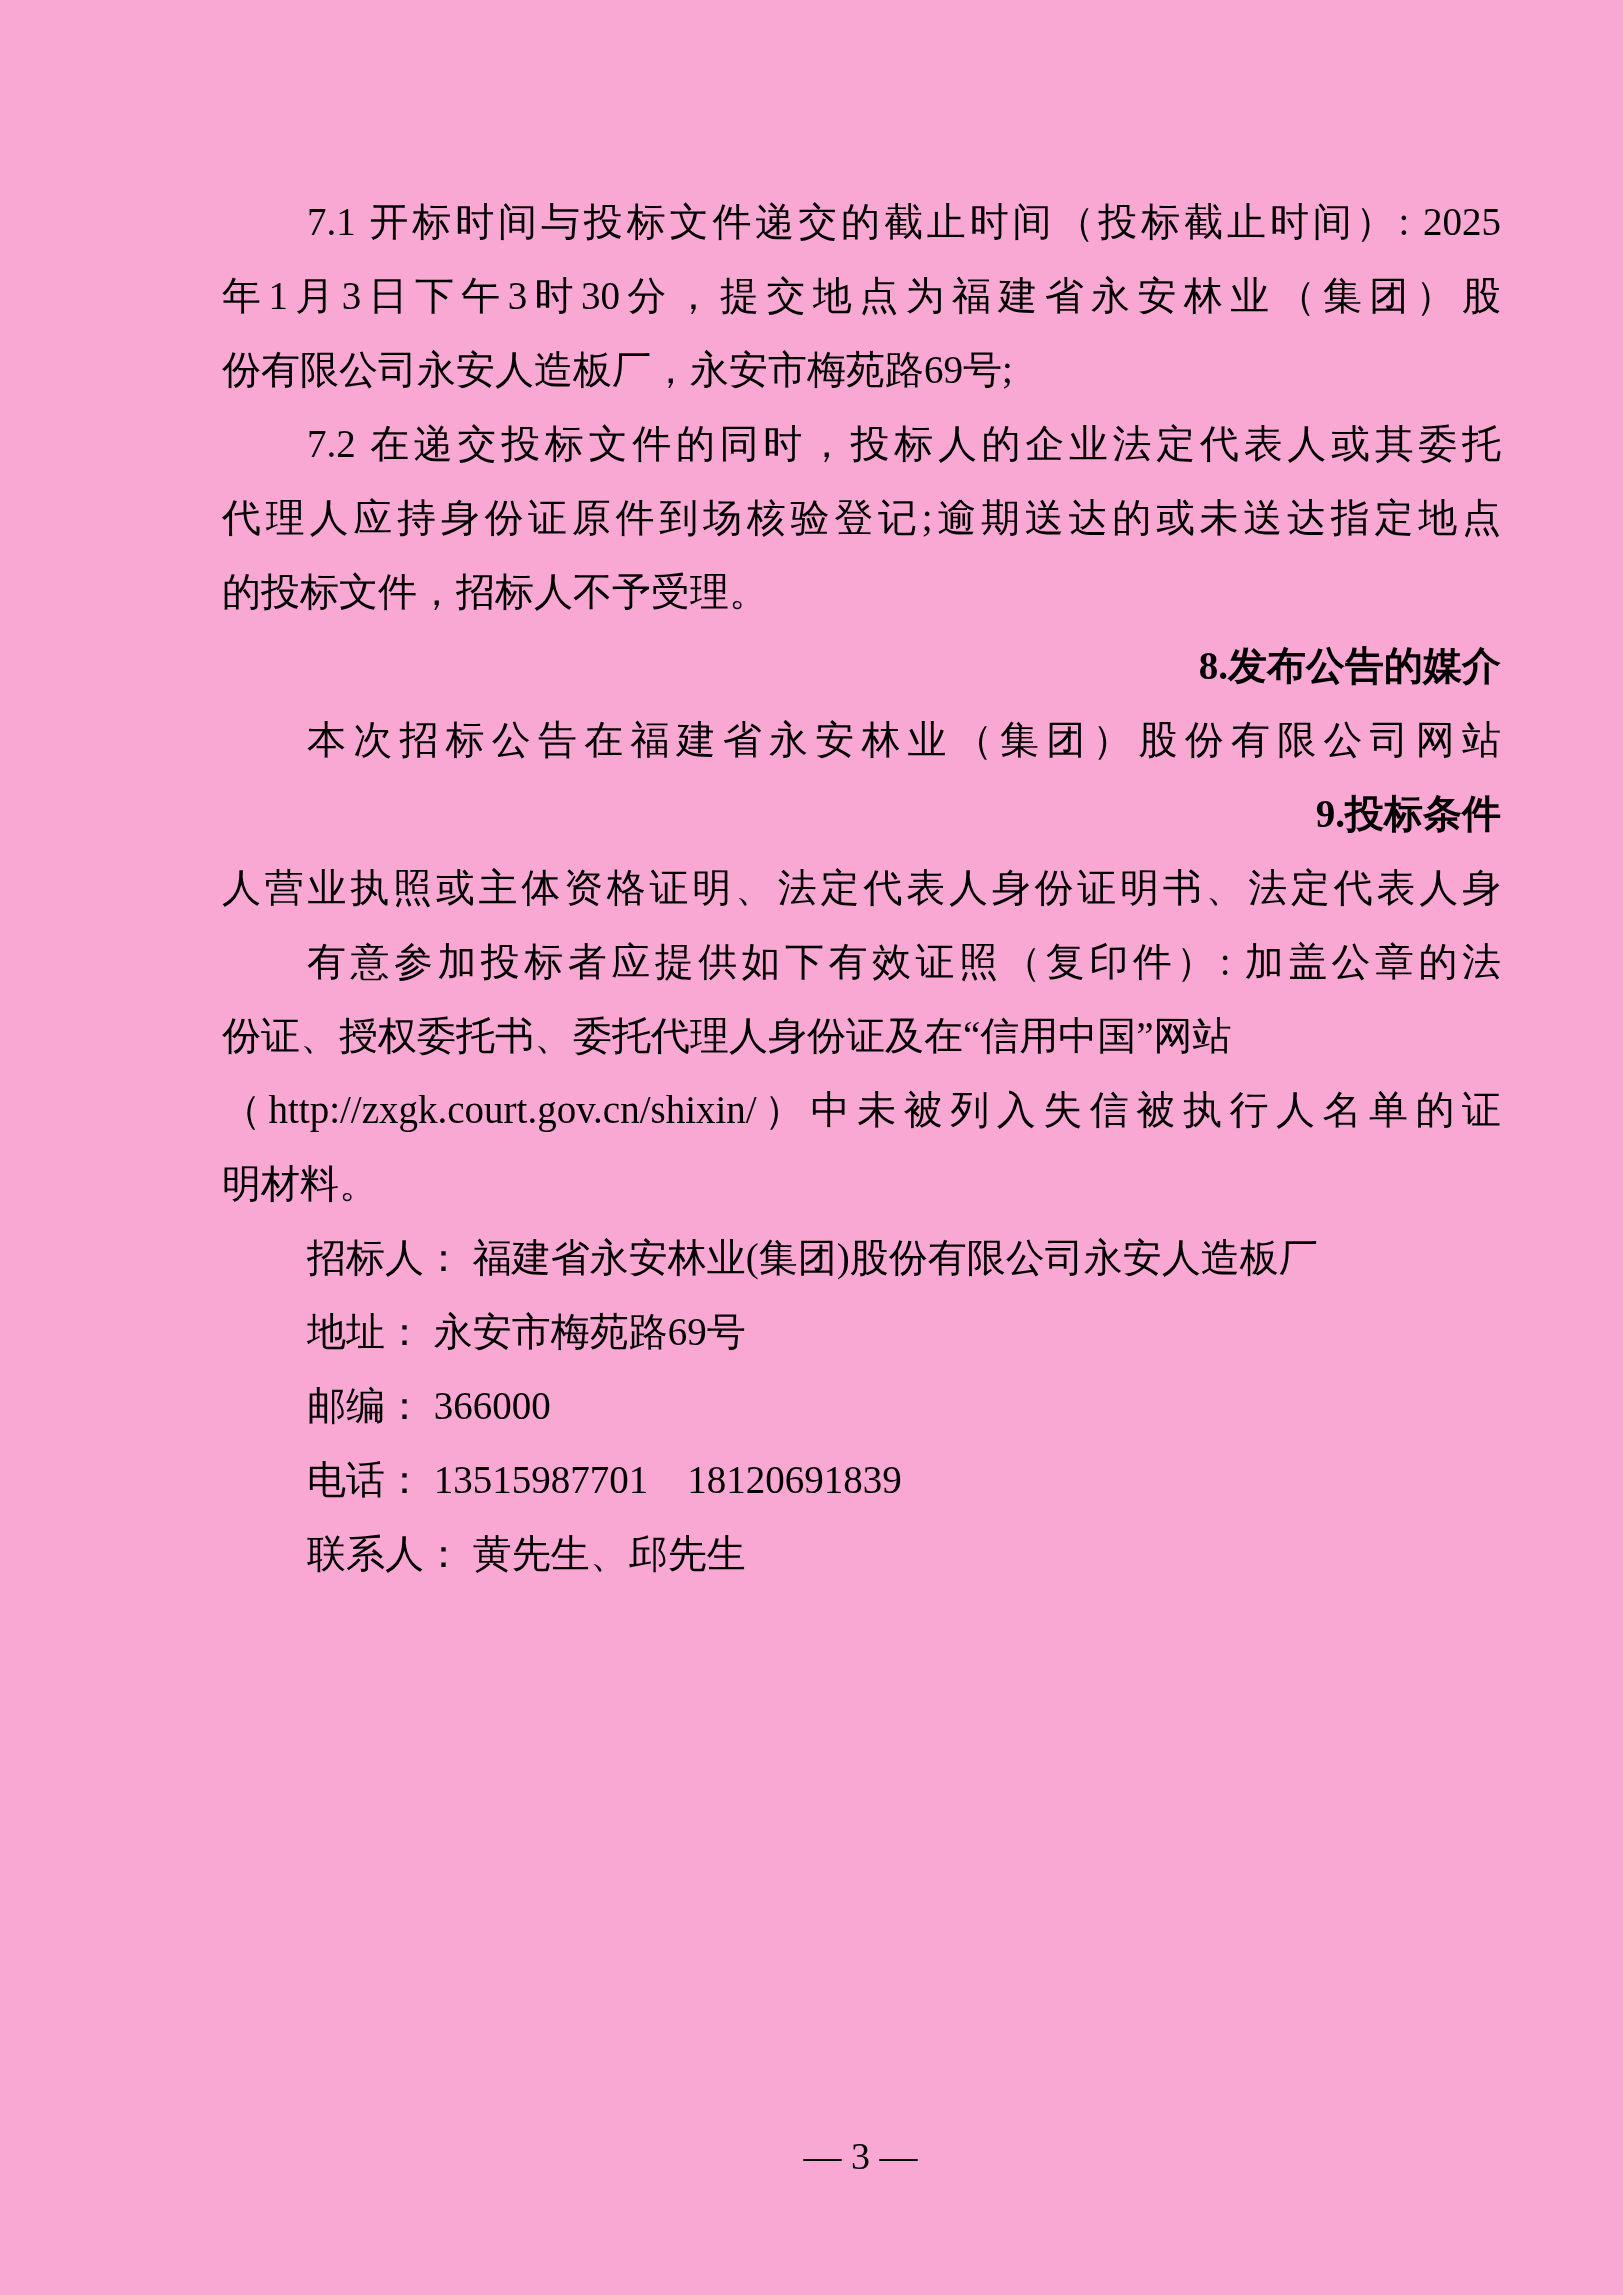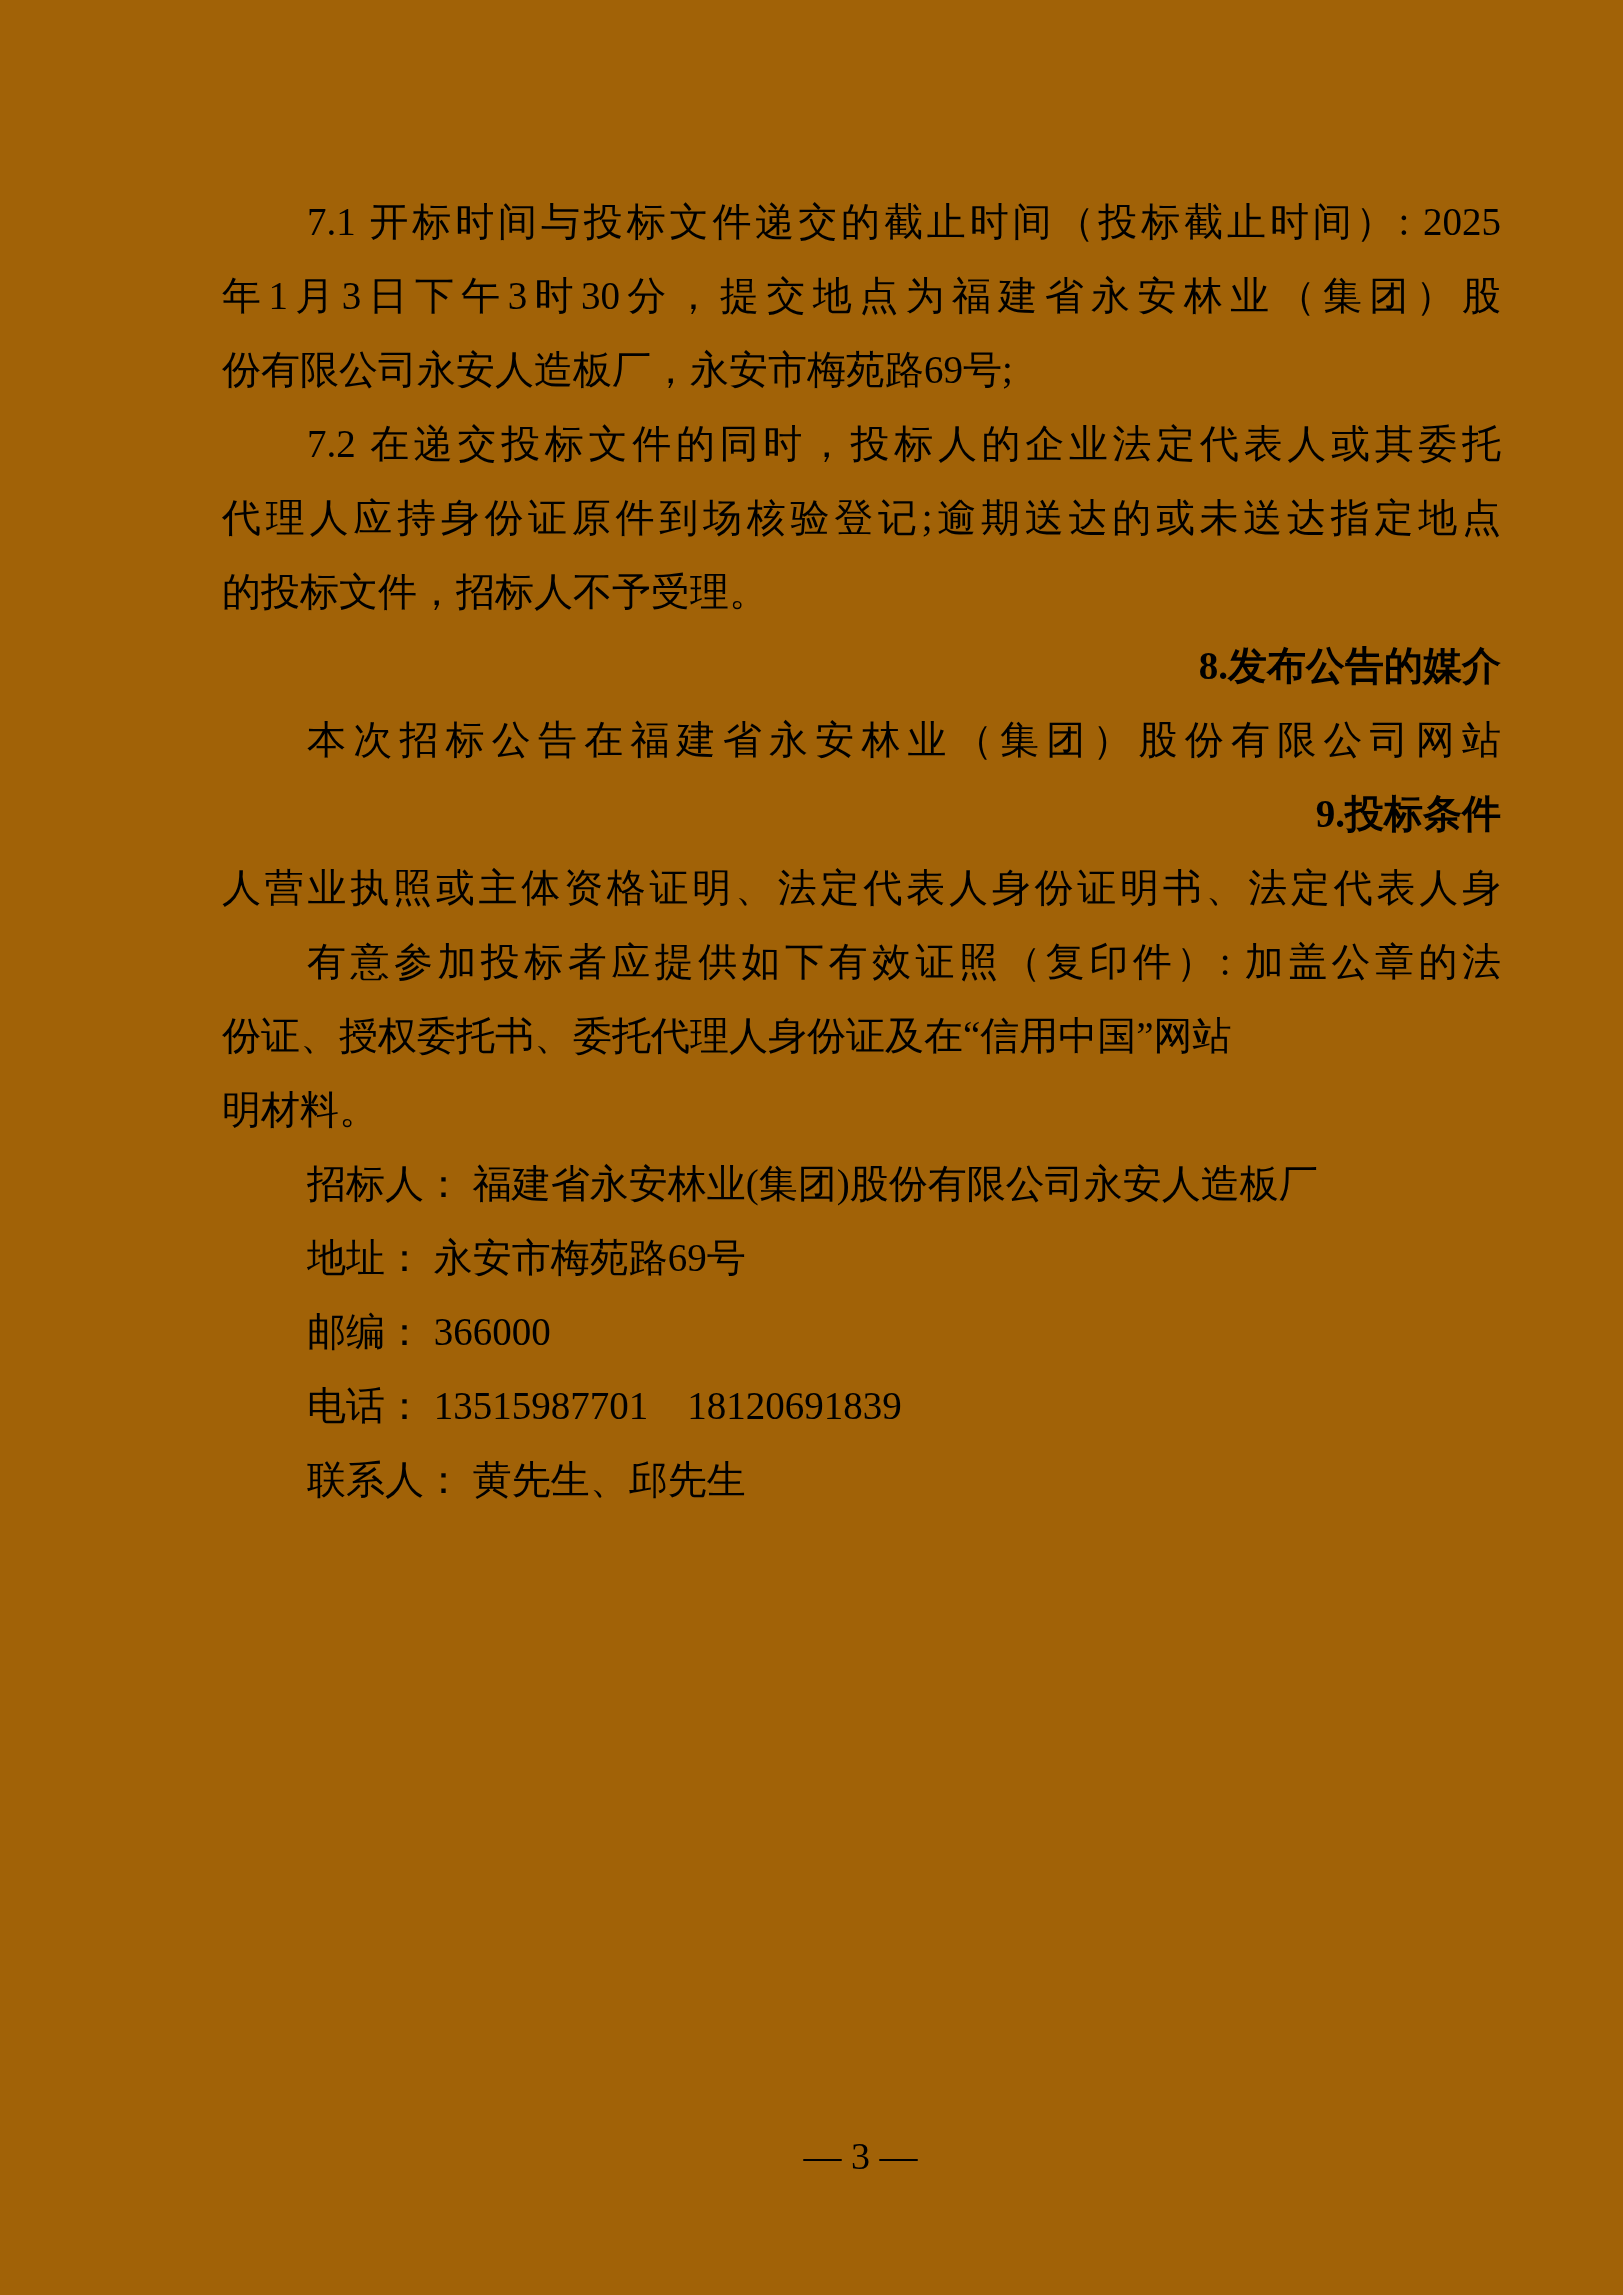--- a/index.html
+++ b/index.html
@@ -4,21 +4,21 @@
 <style>
   html, body {
     margin: 0;
     padding: 0;
     background: #ffffff;
   }
   .page {
     position: relative;
     width: 1623px;
     height: 2295px;
-    background: #a16207;
+    background: #f9a8d4;
     overflow: hidden;
     font-family: "Liberation Serif", "DejaVu Serif", serif;
     color: #000000;
   }
   .doc {
     position: absolute;
     left: 222px;
     top: 185px;
     width: 1279px;
     font-size: 39px;
@@ -55,20 +55,21 @@
     <div class="line">份有限公司永安人造板厂，永安市梅苑路69号;</div>
     <div class="line indent just">7.2 在递交投标文件的同时，投标人的企业法定代表人或其委托</div>
     <div class="line just">代理人应持身份证原件到场核验登记;逾期送达的或未送达指定地点</div>
     <div class="line">的投标文件，招标人不予受理。</div>
     <div class="line indent bold">8.发布公告的媒介</div>
     <div class="line indent just">本次招标公告在福建省永安林业（集团）股份有限公司网站</div>
     <div class="line indent bold">9.投标条件</div>
     <div class="line just">人营业执照或主体资格证明、法定代表人身份证明书、法定代表人身</div>
     <div class="line indent just">有意参加投标者应提供如下有效证照（复印件）: 加盖公章的法</div>
     <div class="line">份证、授权委托书、委托代理人身份证及在“信用中国”网站</div>
+    <div class="line just">（http://zxgk.court.gov.cn/shixin/）中未被列入失信被执行人名单的证</div>
     <div class="line">明材料。</div>
     <div class="line indent">招标人： 福建省永安林业(集团)股份有限公司永安人造板厂</div>
     <div class="line indent">地址： 永安市梅苑路69号</div>
     <div class="line indent">邮编： 366000</div>
     <div class="line indent">电话： 13515987701&nbsp;&nbsp;&nbsp;&nbsp;18120691839</div>
     <div class="line indent">联系人： 黄先生、邱先生</div>
   </div>
 
   <div class="footer">— 3 —</div>
 </div>

